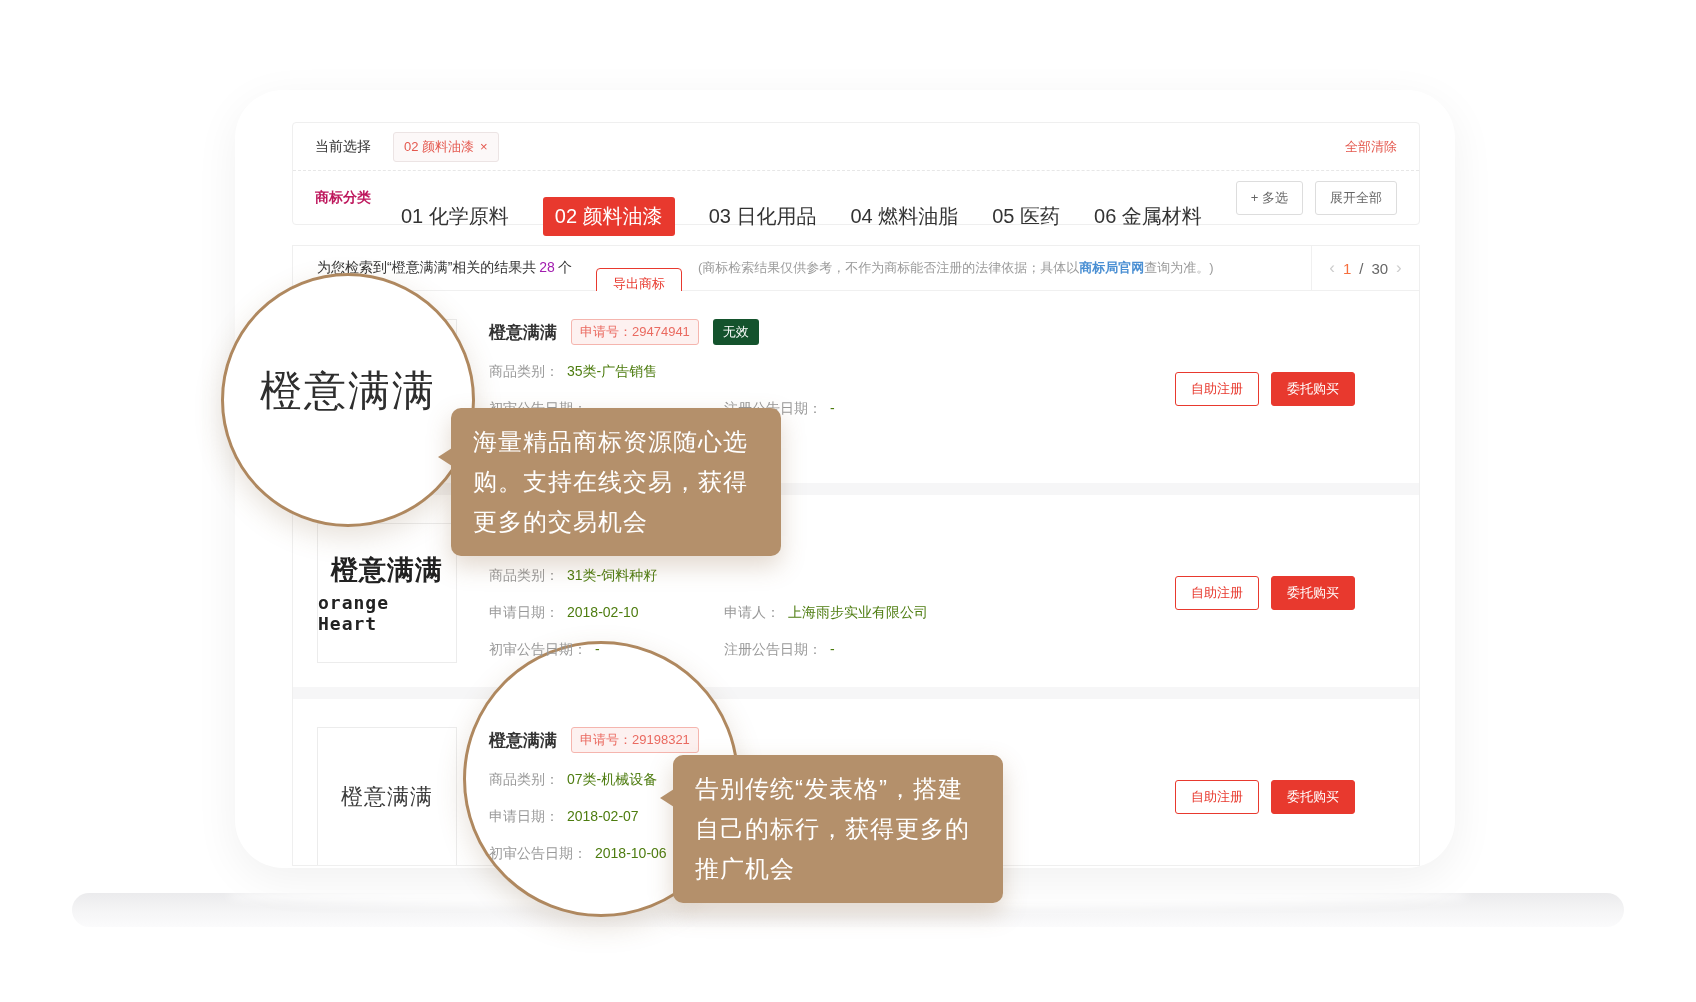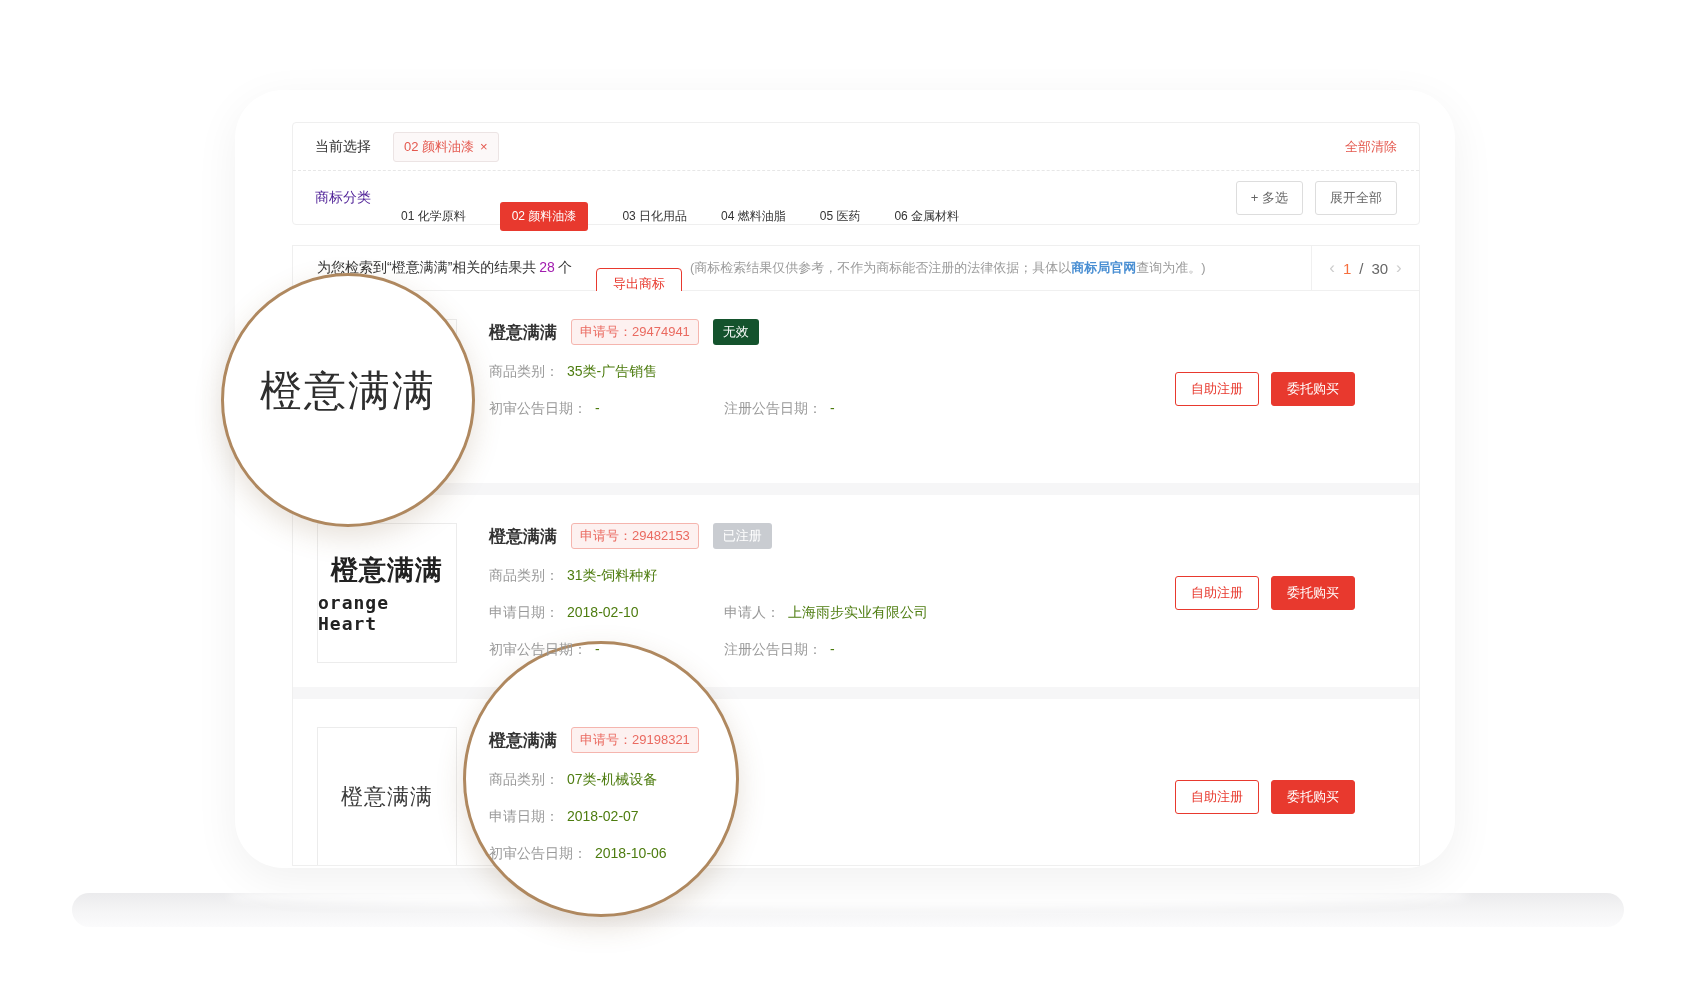--- a/index.html
+++ b/index.html
@@ -22,40 +22,40 @@
   .filter-card { border:1px solid #efefef; border-radius:4px; background:#fff; }
   .filter-row { display:flex; align-items:center; padding:0 22px; }
   .row-current { height:47px; }
   .current-label { font-size:14px; color:#333; }
   .sel-tag { margin-left:22px; display:inline-flex; align-items:center; gap:6px;
     background:#fcf8f8; border:1px solid #ece4e4; border-radius:3px;
     padding:5px 10px; font-size:13px; color:#e4584e; cursor:pointer; }
   .sel-tag .x { font-size:13px; }
   .clear-all { margin-left:auto; font-size:13px; color:#e4584e; cursor:pointer; }
   .row-categories { height:54px; border-top:1px dashed #e7e7e7; }
-  .cat-label { font-size:14px; color:#4c1d95; margin-right:30px; }
+  .cat-label { font-size:14px; color:#be185d; margin-right:30px;font-weight:bold; }
   .cat-list { display:flex; align-items:center; gap:34px; }
-  .cat-item { font-size:12px; color:#333; cursor:pointer; white-space:nowrap;margin-top:37px; }
+  .cat-item { font-size:20px; color:#333; cursor:pointer; white-space:nowrap;margin-top:37px; }
   .cat-item.selected { background:#e8392e; color:#fff; padding:6px 12px; border-radius:3px; }
   .cat-actions { margin-left:auto; display:flex; gap:12px; }
   .ghost-btn { border:1px solid #ddd; background:#fff; color:#666; font-size:13px;
     padding:7px 14px; border-radius:3px; cursor:pointer; white-space:nowrap;
     font-family:inherit; }
 
   
   .results-card { margin-top:20px; border:1px solid #efefef; background:#f6f6f7;
     height:621px; overflow:hidden; }
   .results-header { background:#fff; height:45px; display:flex; align-items:center;
     border-bottom:1px solid #f0f0f0; padding-left:24px; }
   .summary { font-size:14px; color:#333; white-space:nowrap; }
   .summary .count { color:#a21caf; padding:0 3px; }
   .export-btn { margin-left:24px; border:1px solid #e8392e; color:#e8392e; background:#fff;
     font-size:13px; padding:6px 16px; border-radius:4px; cursor:pointer; white-space:nowrap;
     font-family:inherit;margin-top:31px; }
-  .disclaimer { margin-left:8px; font-size:13px; color:#9b9b9b; white-space:nowrap; }
+  .disclaimer { margin-left:16px; font-size:13px; color:#9b9b9b; white-space:nowrap; }
   .disclaimer .link { color:#4a8fd3; font-weight:bold; cursor:pointer; }
   .pagination { margin-left:auto; border-left:1px solid #f0f0f0; height:100%; width:108px;
     display:flex; align-items:center; justify-content:center; gap:8px; font-size:15px; }
   .pg-chev { color:#ccc; font-size:17px; cursor:pointer; }
   .pg-cur { color:#f66f3e; }
   .pg-sep, .pg-total { color:#666; }
 
   
   .result-row { background:#fff; display:flex; padding:28px 24px 24px; margin-bottom:12px;
     position:relative; }
@@ -268,14 +268,16 @@
       <button class="btn-fill-red">委托购买</button>
     </div>
   </div>
 </div>
     </div>
 
     <div class="mag-circle circle-1">
       <span class="big-mark">橙意满满</span>
     </div>
     <div class="mag-circle circle-2"></div>
+    <div class="tooltip tooltip-1">海量精品商标资源随心选购。支持在线交易，获得更多的交易机会</div>
+    <div class="tooltip tooltip-2">告别传统“发表格”，搭建自己的标行，获得更多的推广机会</div>
   </div>
 </div>
 
 </body></html>

